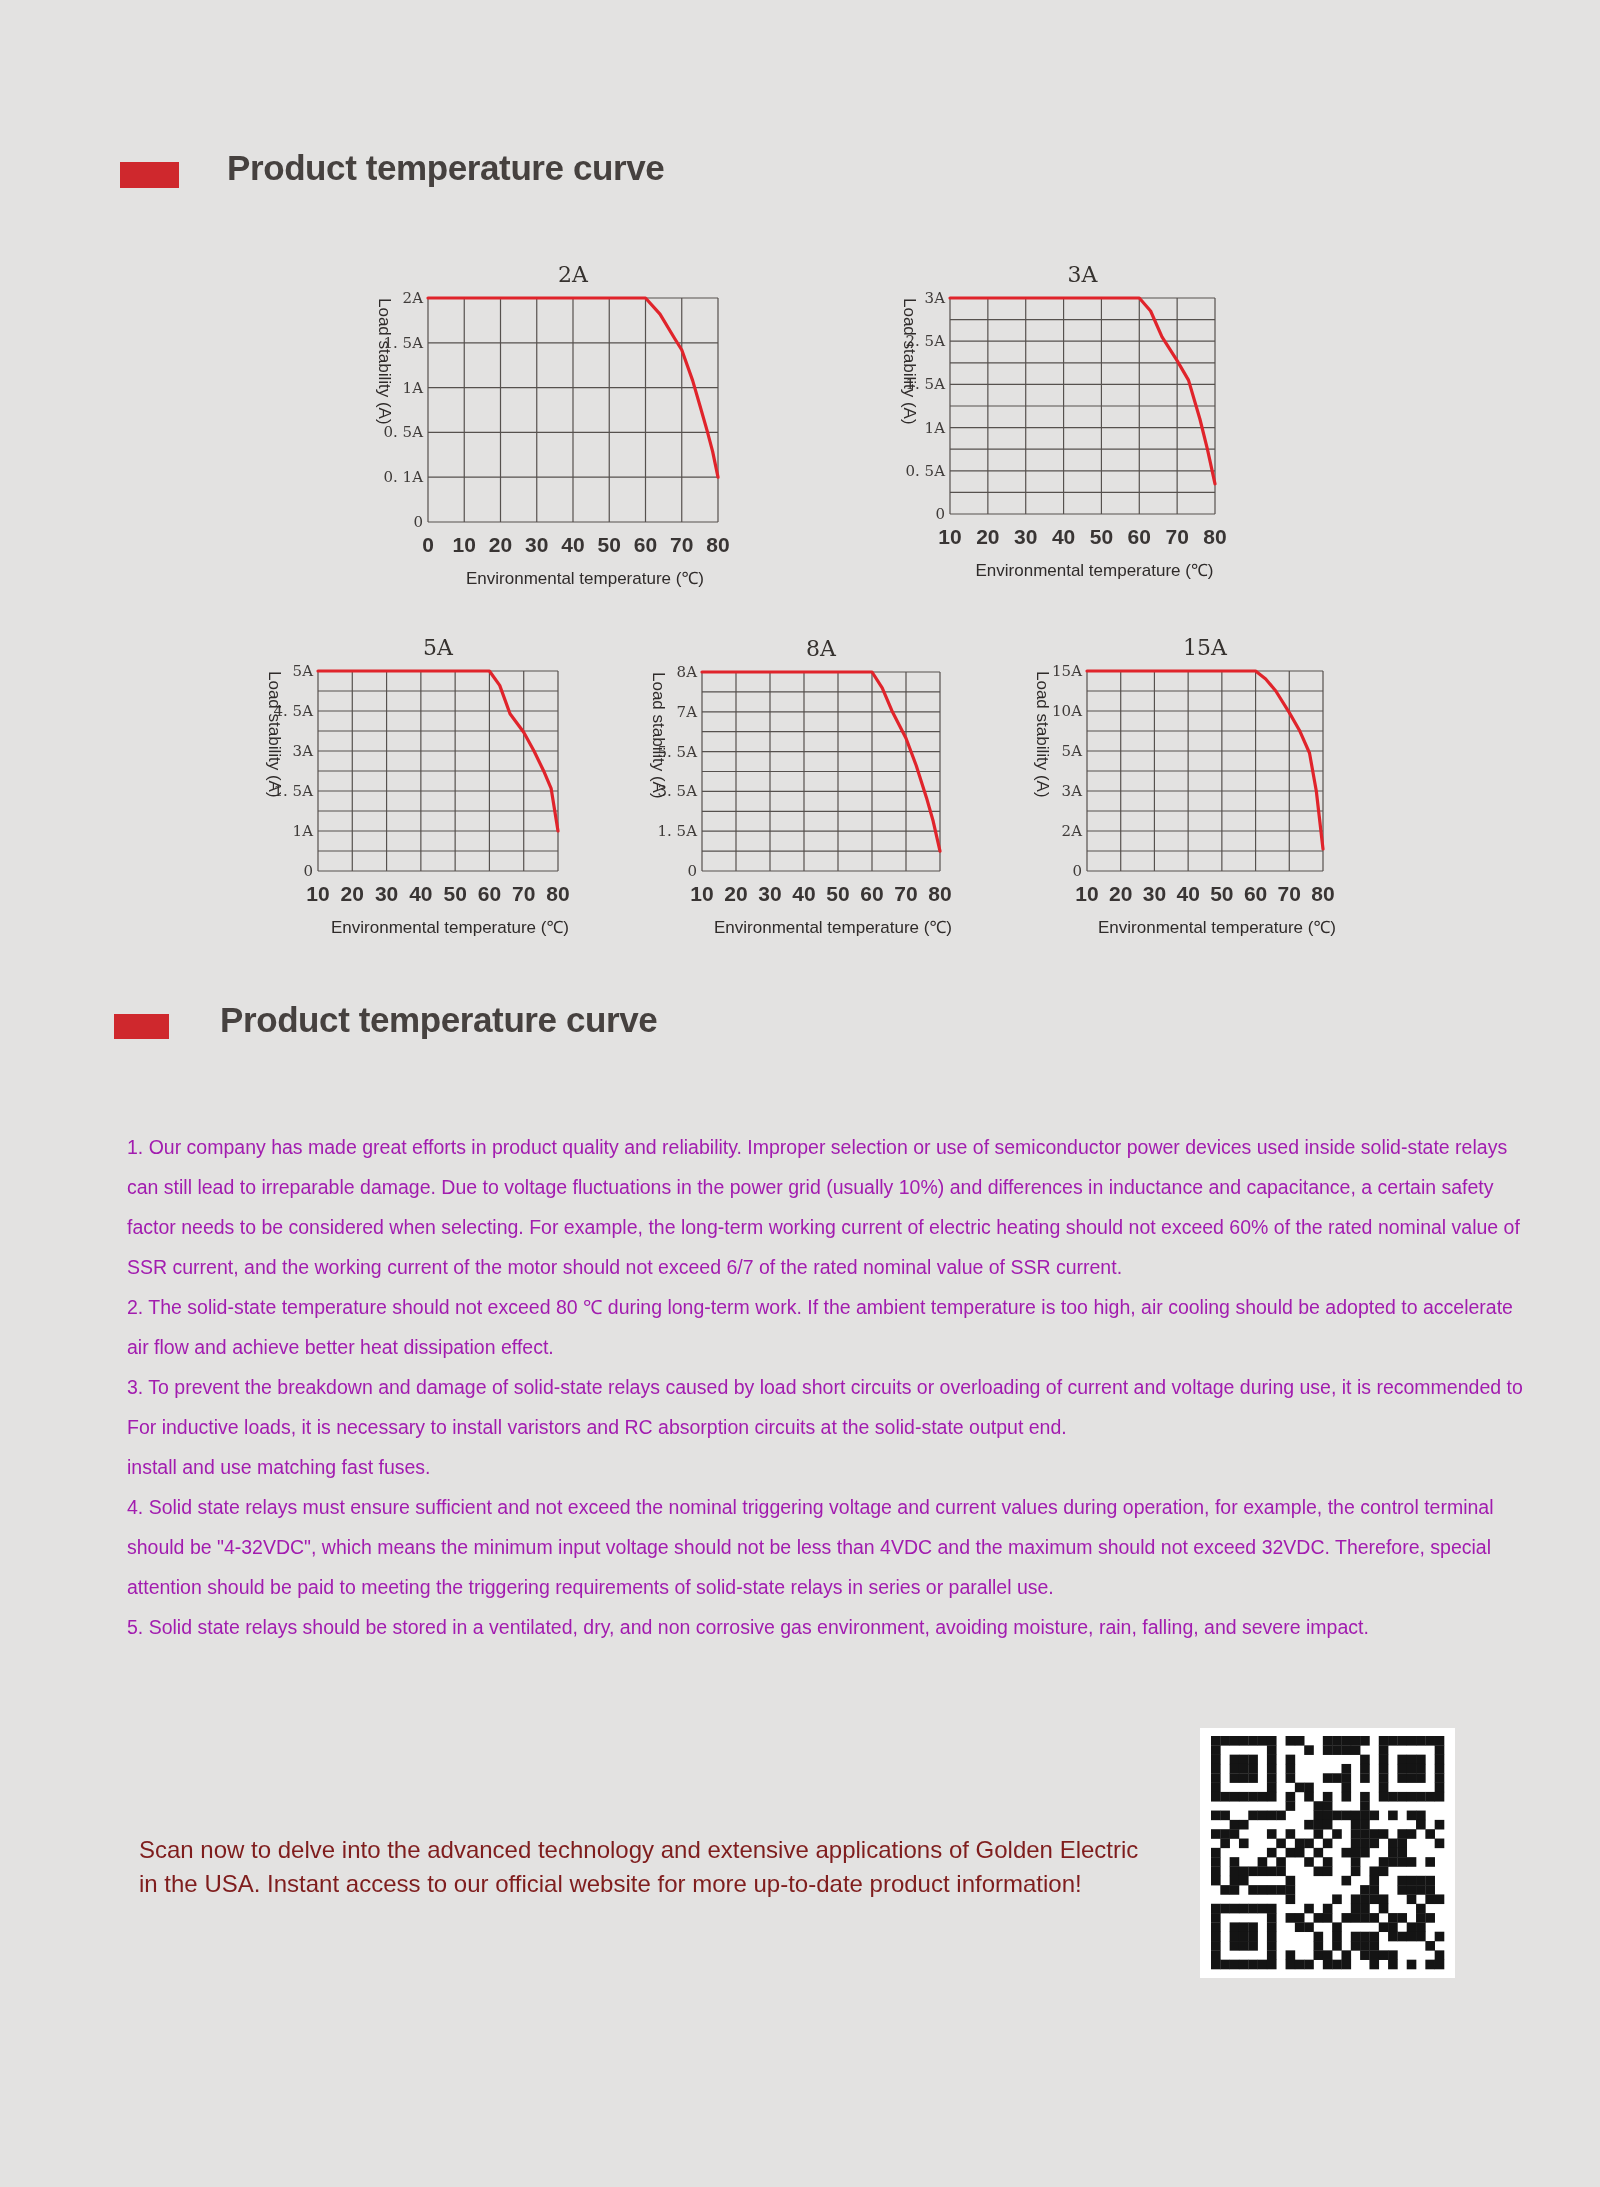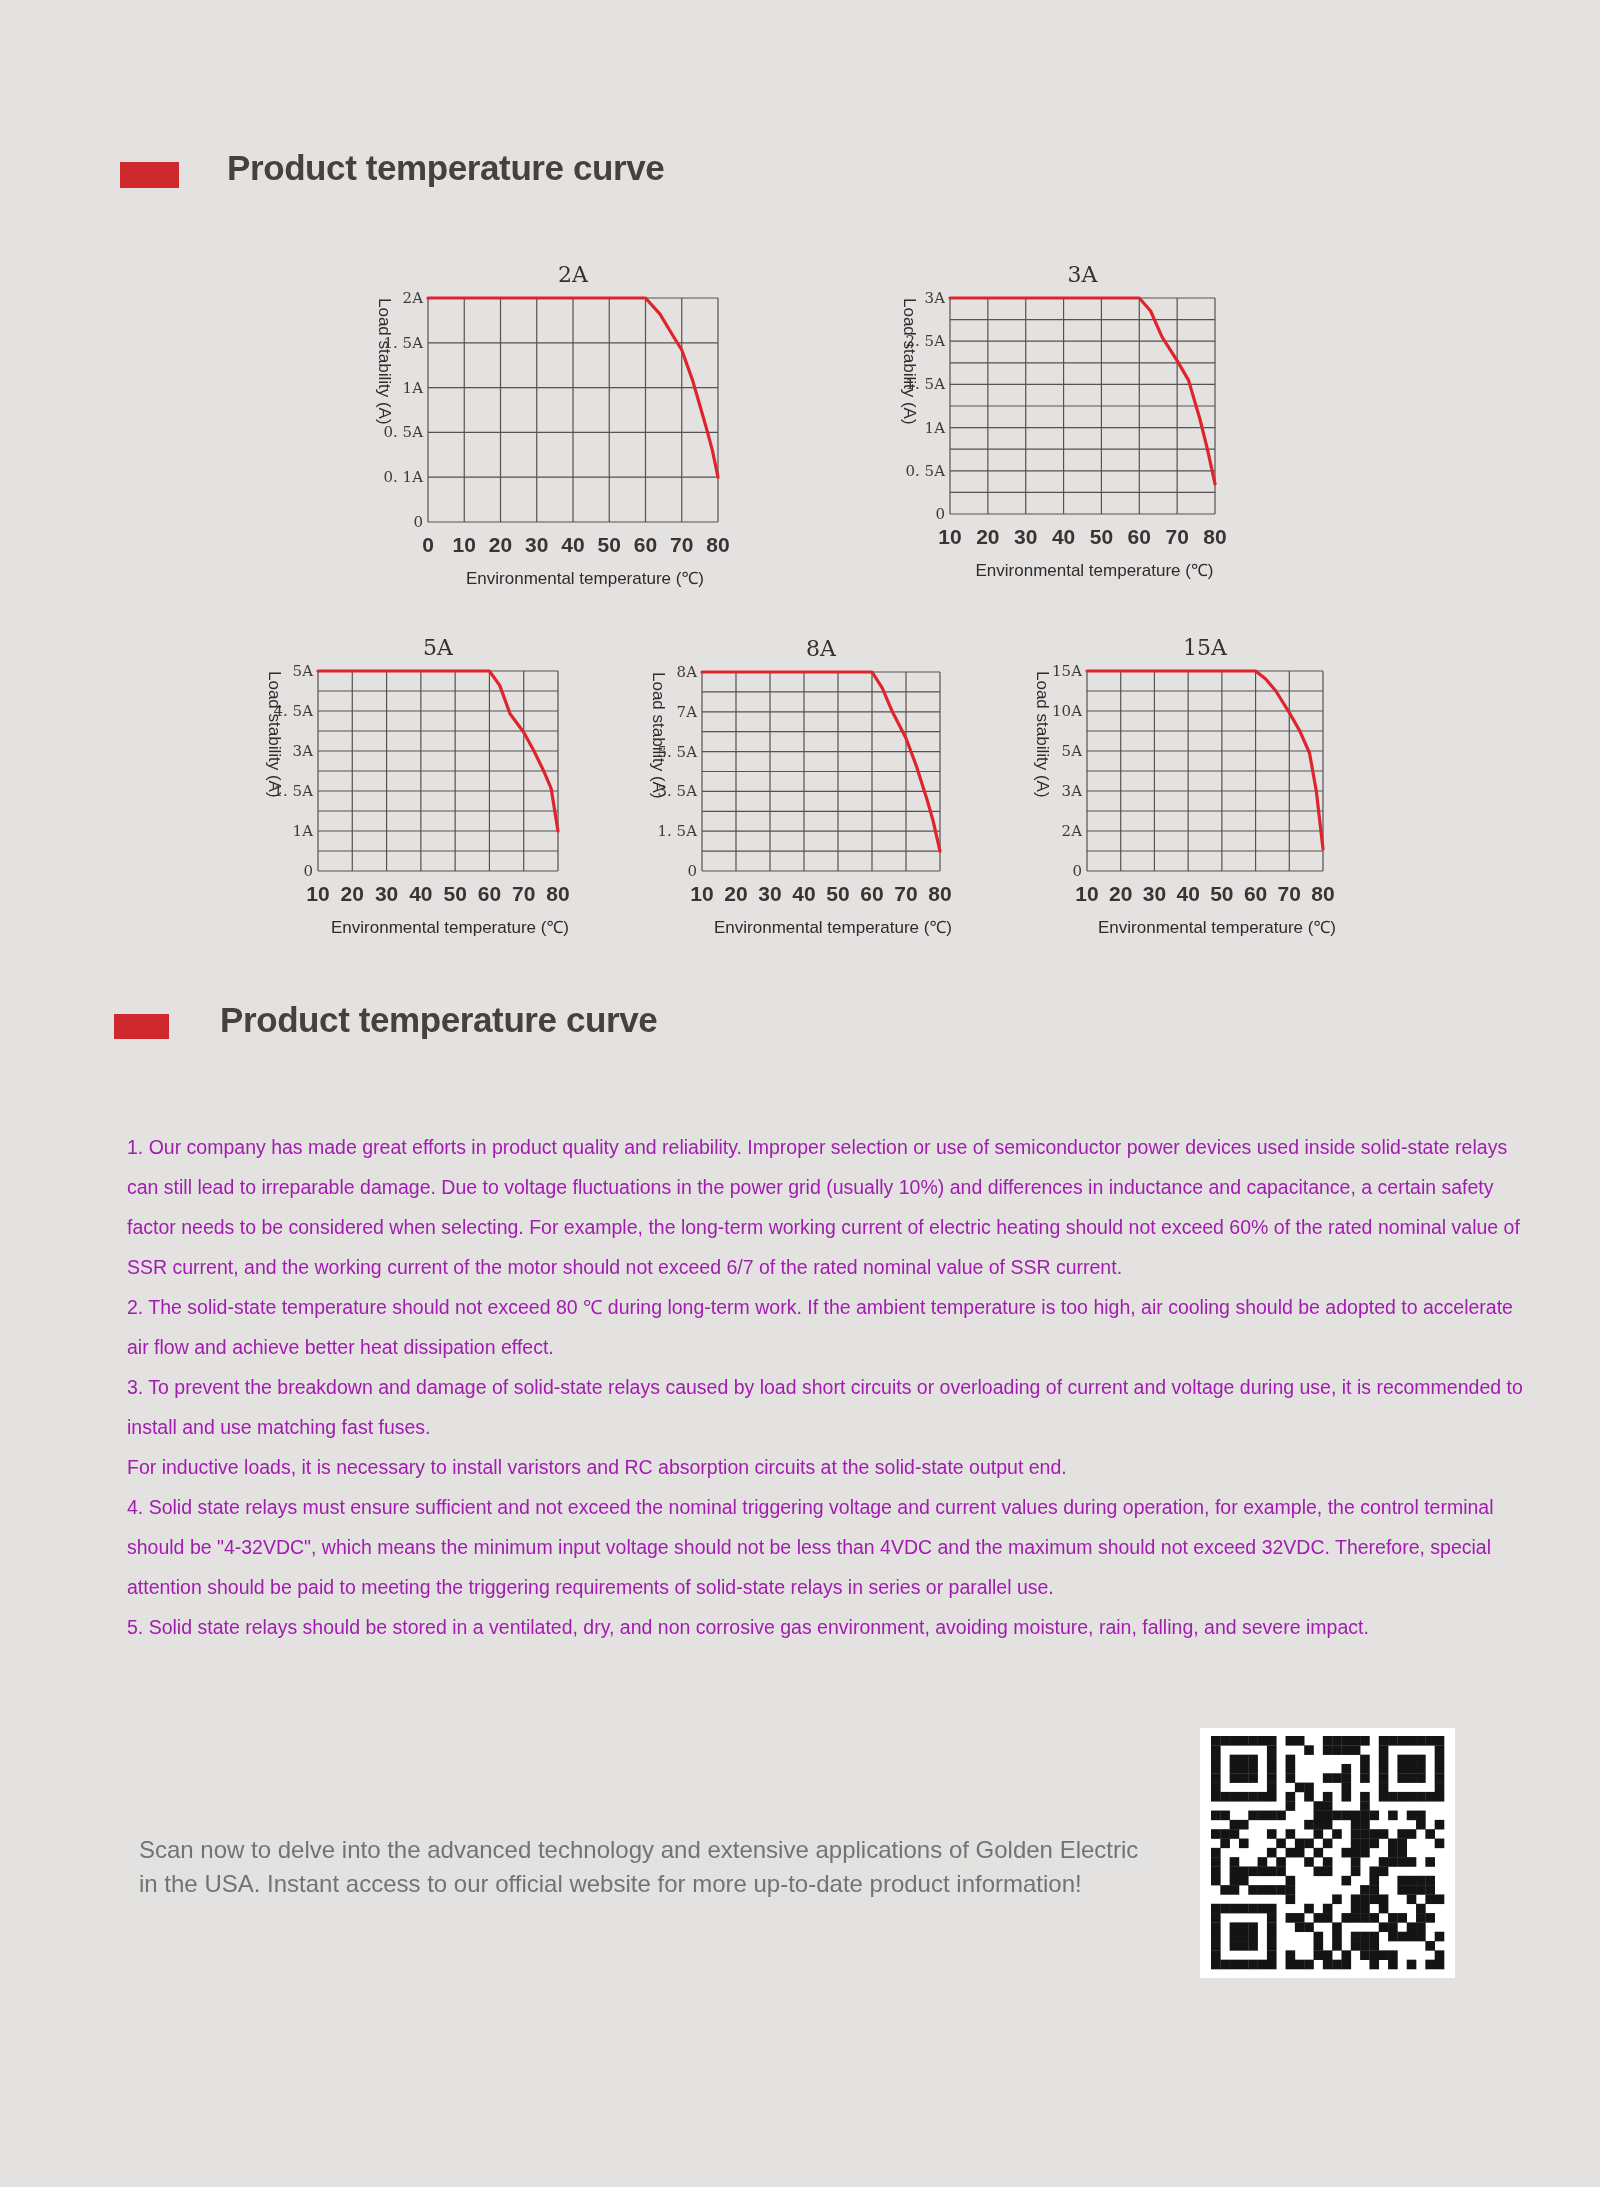--- a/index.html
+++ b/index.html
@@ -3,21 +3,21 @@
 <meta charset="utf-8">
 <style>
   html,body{margin:0;padding:0;background:#e3e2e1;}
   .page{position:relative;width:1600px;height:2187px;background:#e3e2e1;overflow:hidden;
         font-family:"Liberation Sans",sans-serif;}
   .marker{position:absolute;background:#cf282d;}
   .sec-title{position:absolute;font-weight:700;color:#46413f;font-size:35px;
              letter-spacing:-0.4px;white-space:nowrap;margin-left:24px;}
   .notes{position:absolute;left:127px;top:1127px;width:1345px;color:#a21caf;}
   .notes .nline{height:40px;line-height:40px;font-size:19.5px;white-space:nowrap;letter-spacing:0px;}
-  .scan{position:absolute;left:139px;top:1833px;color:#737373;font-size:24px;line-height:34px;}
+  .scan{position:absolute;left:139px;top:1833px;color:#7f1d1d;font-size:24px;line-height:34px;}
   .scan div{white-space:nowrap;}
   .qr-box{position:absolute;left:1200px;top:1728px;width:255px;height:250px;background:#ffffff;}
   svg text{user-select:none;}
 </style>
 </head>
 <body>
 
 <div class="page">
 
   <div class="marker" style="left:120px;top:162px;width:59px;height:26px;"></div>
@@ -222,22 +222,22 @@
   <div class="sec-title" style="left:196px;top:1000px;">Product temperature curve</div>
 
   <div class="notes">
     <div class="nline">1. Our company has made great efforts in product quality and reliability. Improper selection or use of semiconductor power devices used inside solid-state relays</div>
     <div class="nline">can still lead to irreparable damage. Due to voltage fluctuations in the power grid (usually 10%) and differences in inductance and capacitance, a certain safety</div>
     <div class="nline">factor needs to be considered when selecting. For example, the long-term working current of electric heating should not exceed 60% of the rated nominal value of</div>
     <div class="nline">SSR current, and the working current of the motor should not exceed 6/7 of the rated nominal value of SSR current.</div>
     <div class="nline">2. The solid-state temperature should not exceed 80 ℃ during long-term work. If the ambient temperature is too high, air cooling should be adopted to accelerate</div>
     <div class="nline">air flow and achieve better heat dissipation effect.</div>
     <div class="nline">3. To prevent the breakdown and damage of solid-state relays caused by load short circuits or overloading of current and voltage during use, it is recommended to</div>
+    <div class="nline">For inductive loads, it is necessary to install varistors and RC absorption circuits at the solid-state output end.</div>
     <div class="nline">install and use matching fast fuses.</div>
-    <div class="nline">For inductive loads, it is necessary to install varistors and RC absorption circuits at the solid-state output end.</div>
     <div class="nline">4. Solid state relays must ensure sufficient and not exceed the nominal triggering voltage and current values during operation, for example, the control terminal</div>
     <div class="nline">should be "4-32VDC", which means the minimum input voltage should not be less than 4VDC and the maximum should not exceed 32VDC. Therefore, special</div>
     <div class="nline">attention should be paid to meeting the triggering requirements of solid-state relays in series or parallel use.</div>
     <div class="nline">5. Solid state relays should be stored in a ventilated, dry, and non corrosive gas environment, avoiding moisture, rain, falling, and severe impact.</div>
   </div>
 
   <div class="scan">
     <div>Scan now to delve into the advanced technology and extensive applications of Golden Electric</div>
     <div>in the USA. Instant access to our official website for more up-to-date product information!</div>
   </div>

